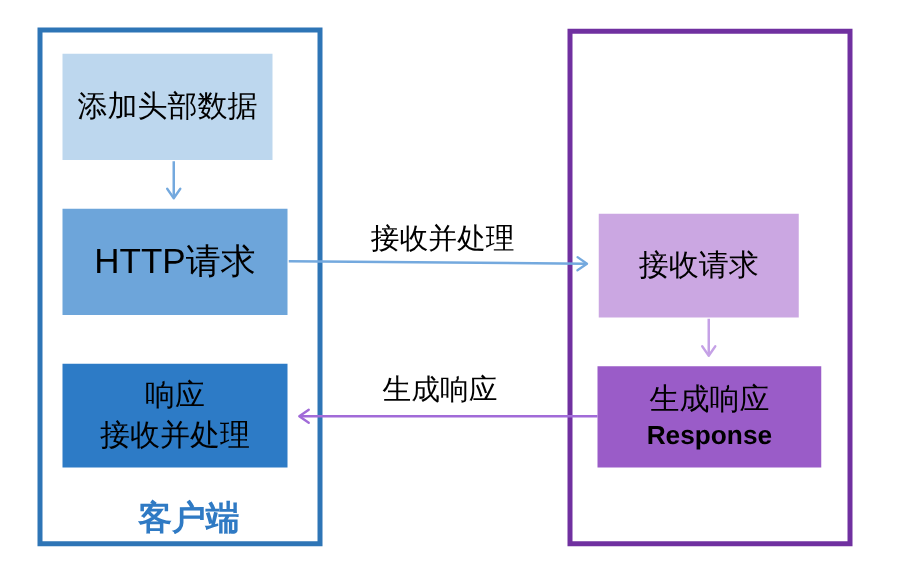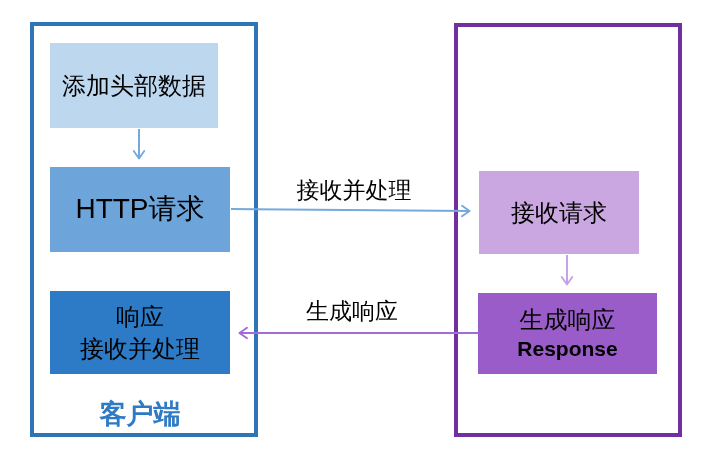--- a/index.html
+++ b/index.html
@@ -43,20 +43,21 @@
   .box-handle-response  { left: 50px;  top: 291px; width: 180px; height: 83px; background: var(--box-handle-response-bg, #2D7BC6); }
   .box-receive-request  { left: 479px; top: 171px; width: 160px; height: 83px; background: var(--box-receive-request-bg, #CBA7E2); }
   .box-generate-response{ left: 478px; top: 293px; width: 179px; height: 81px; background: var(--box-generate-response-bg, #9A5CC8); }
   .frame-label {
     position: absolute;
     width: 220px;
     text-align: center;
     font-size: 27px;
     font-weight: 700;
     z-index: 2;
+    padding-left: 11px;
   }
   .client-label { left: 30px; top: 396px; color: var(--client-label, #2F7AC4); }
   .server-label { left: 454px; top: 396px; color: var(--server-label, #8A33C3); }
   .arrow-label {
     position: absolute;
     width: 180px;
     text-align: center;
     font-size: 23px;
     color: #000000;
     z-index: 3;

